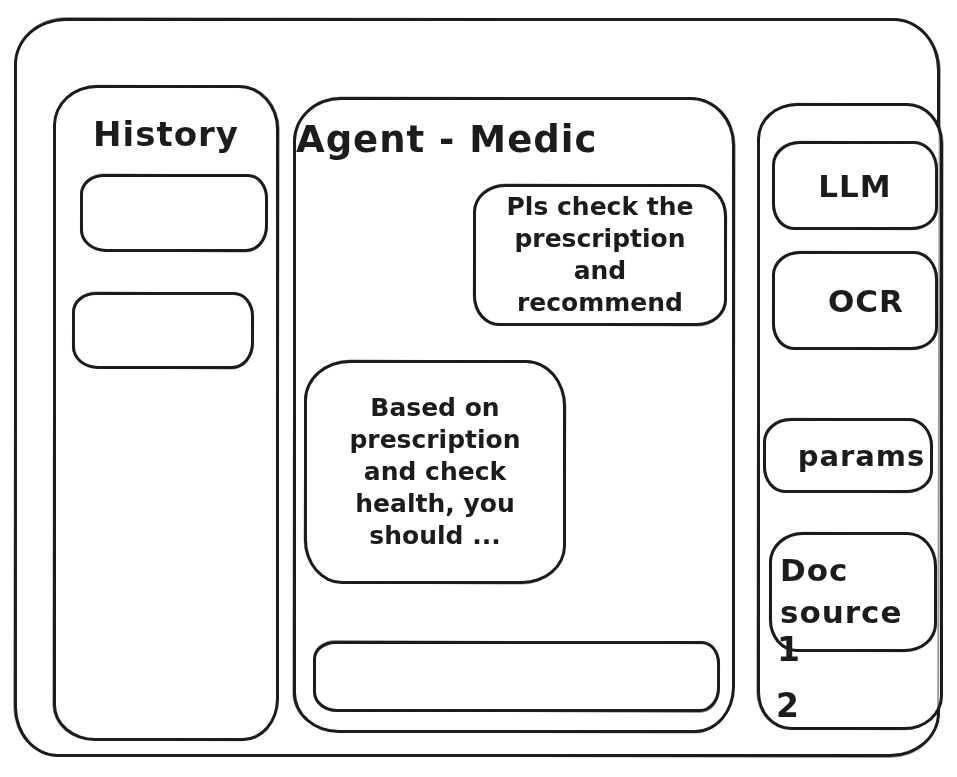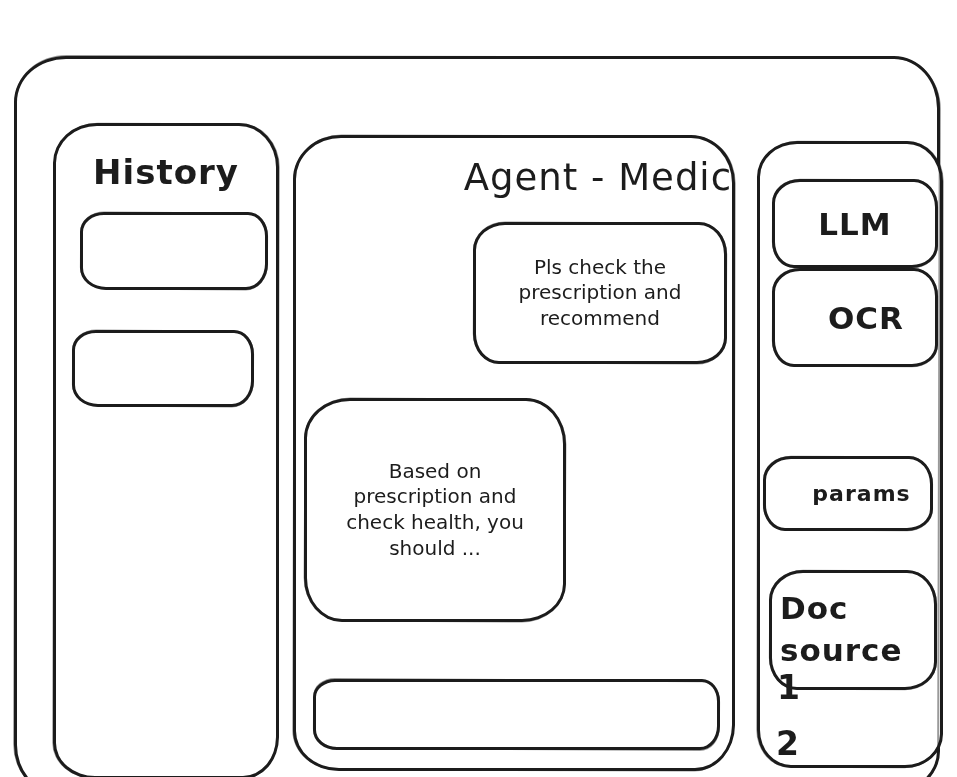--- a/index.html
+++ b/index.html
@@ -9,21 +9,21 @@
   *{margin:0;padding:0;box-sizing:border-box;}
   html,body{background:#fff;}
   body{
     font-family:"DejaVu Sans", sans-serif;
     color:var(--ink);
     width:957px;height:777px;
     position:relative;
     overflow:hidden;
   }
   .canvas{
-    position:absolute;left:0;top:0;width:957px;height:562px;background:var(--bg);margin-top:38px;
+    position:absolute;left:0;top:0;width:957px;height:562px;background:var(--bg);
   }
   
   .sketch{
     position:relative;
     border:3px solid var(--ink);
     background:var(--bg);
   }
   .sketch::after{
     content:"";
     position:absolute;
@@ -58,27 +58,27 @@
   .hist-item.one{left:24px;top:86px;width:188px;height:78px;}
   .hist-item.two{left:16px;top:204px;width:182px;height:77px;}
 
   
   .chat-panel{
     left:276px;top:76px;width:442px;height:636px;
     border-radius:48px 44px 40px 46px / 44px 48px 46px 40px;
   }
   .chat-title{
     position:absolute;left:0;right:0;top:18px;
-    text-align:right;
-    font-size:37px;font-weight:400;letter-spacing:1px;
+    text-align:left;
+    font-size:37px;font-weight:700;letter-spacing:1px;
   }
   .bubble{
     display:flex;align-items:center;justify-content:center;
     text-align:center;
-    font-size:20px;font-weight:400;line-height:1.28;
+    font-size:25px;font-weight:700;line-height:1.28;
     padding:10px 20px;
   }
   .bubble.user{
     left:177px;top:84px;width:254px;height:142px;
     border-radius:32px 28px 30px 26px / 28px 32px 26px 30px;
   }
   .bubble.assistant{
     left:8px;top:260px;width:262px;height:224px;
     border-radius:46px 40px 44px 38px / 40px 46px 38px 44px;
   }
@@ -92,22 +92,22 @@
     left:740px;top:82px;width:186px;height:627px;
     border-radius:40px 36px 38px 34px / 36px 40px 34px 38px;
   }
   .tool-btn{
     display:flex;align-items:center;justify-content:center;
     text-align:left;
     font-size:31px;font-weight:700;letter-spacing:1px;
     border-radius:28px 24px 26px 22px / 24px 28px 22px 26px;
   }
   .tool-btn.llm{left:12px;top:35px;width:166px;height:89px;}
-  .tool-btn.ocr{left:12px;top:124px;width:166px;height:99px;padding-left:22px;}
-  .tool-btn.params{left:3px;top:312px;width:170px;height:75px;font-size:22px;padding-left:27px;}
+  .tool-btn.ocr{left:12px;top:145px;width:166px;height:99px;padding-left:22px;}
+  .tool-btn.params{left:3px;top:312px;width:170px;height:75px;font-size:29px;padding-left:27px;}
   .tool-btn.docsource{
     left:9px;top:426px;width:168px;height:120px;
     line-height:1.35;padding:0 8px;
     border-radius:34px 30px 32px 28px / 30px 34px 28px 32px;
   }
   .doc-num{
     position:absolute;
     font-size:33px;font-weight:700;
     z-index:3;
   }

